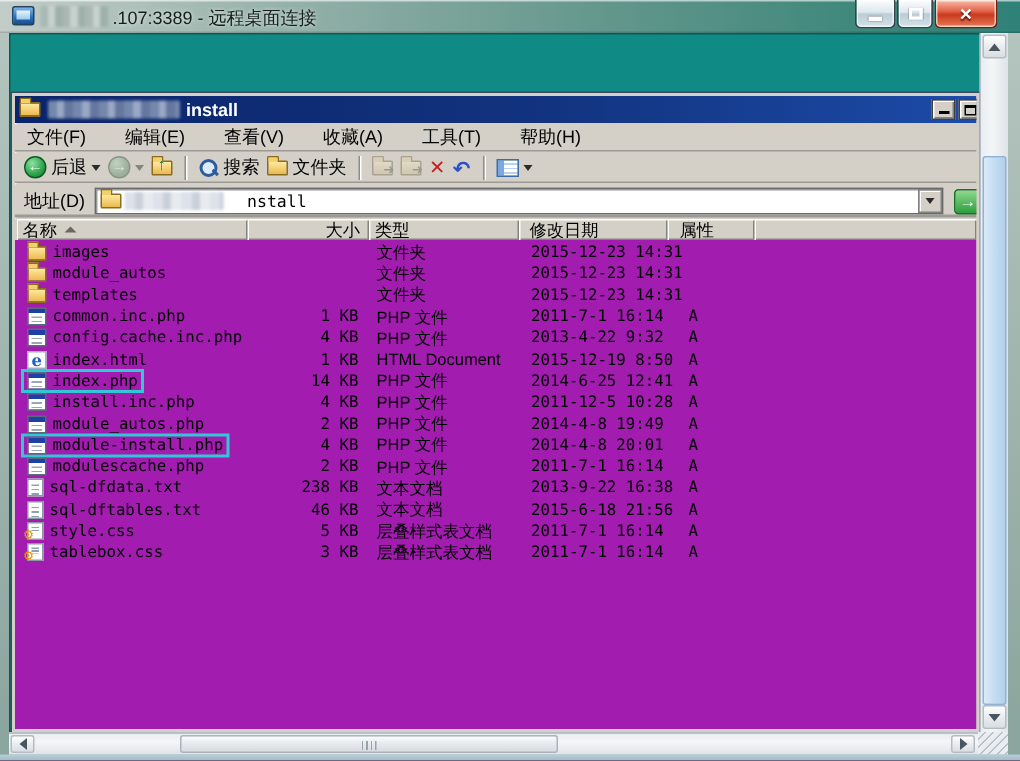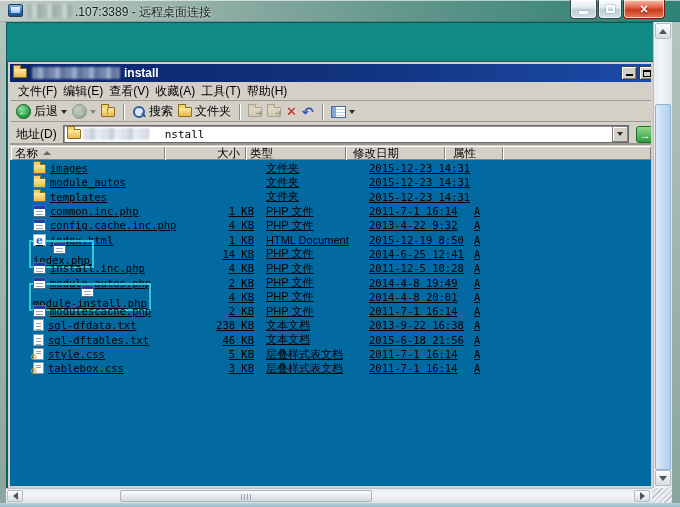--- a/index.html
+++ b/index.html
@@ -61,21 +61,21 @@
      background:linear-gradient(90deg,var(--c-title-dark,#0A246A) 0%,#12337f 55%,var(--c-title-light,#1C4BA8) 100%);
      display:flex;align-items:center;padding-left:3px;}
   .x-title-text{color:#fff;font-weight:bold;font-size:12px;margin-left:4px;white-space:nowrap;}
   .censor.on-navy{width:88px;height:12px;margin-left:5px;
      background:repeating-linear-gradient(90deg,#7487ad 0 6px,#9aa8c6 6px 11px,#65779e 11px 17px);}
   .xbtn{position:absolute;top:2px;width:16px;height:14px;background:var(--c-chrome,#D4D0C8);
      border:1px solid #404040;box-shadow:inset 1px 1px 0 #fff, inset -1px -1px 0 #808080;display:flex;align-items:flex-end;justify-content:center;}
   .xbtn.xmin{left:611px;} .xbtn.xmax{left:629px;}
   .xg-min{width:7px;height:2px;background:#000;margin-bottom:3px;}
   .xg-max{width:8px;height:7px;border:1px solid #000;border-top:2px solid #000;margin-bottom:2px;}
-  .x-menubar{position:absolute;left:0;top:19px;right:0;height:18px;display:flex;align-items:center;gap:6px;padding-left:8px;
+  .x-menubar{position:absolute;left:0;top:19px;right:0;height:18px;display:flex;align-items:center;gap:26px;padding-left:8px;
      font-size:12px;color:#000;border-bottom:1px solid #9c9a94;background:var(--c-chrome,#D4D0C8);text-align:center;}
   .menu-item{cursor:default;}
   .x-toolbar{position:absolute;left:0;top:38px;right:0;height:20px;display:flex;align-items:center;gap:5px;padding-left:6px;
      font-size:12px;background:var(--c-chrome,#D4D0C8);border-bottom:1px solid #9c9a94;}
   .tsep{width:1px;height:16px;background:#8e8c86;box-shadow:1px 0 0 #fff;margin:0 3px;flex:none;}
   .tbtn{display:flex;align-items:center;gap:3px;flex:none;}
   .dim{opacity:.45;filter:grayscale(.6);}
   .circ{width:15px;height:15px;border-radius:50%;background:radial-gradient(circle at 35% 30%,#8fe0a5,#2ca449 60%,#157a30);
      border:1px solid #0d5c24;color:#fff;font-size:10px;font-weight:bold;line-height:13px;text-align:center;flex:none;}
   .fold{position:relative;width:14px;height:10px;background:linear-gradient(180deg,#ffe9a0,#eab94e);border:1px solid #8a6d20;border-radius:1px;flex:none;}
@@ -103,30 +103,30 @@
   .go-btn{width:19px;height:17px;margin-left:7px;border:1px solid #1d6e2c;border-radius:3px;flex:none;
      background:linear-gradient(180deg,#8fd98f,var(--c-go-green,#2E9E3E));color:#fff;font-size:11px;font-weight:bold;
      display:flex;align-items:center;justify-content:center;}
   
   .x-headers{position:absolute;left:0;top:82px;right:0;height:14px;display:flex;font-size:11.5px;padding-left:1px;background:var(--c-chrome,#D4D0C8);}
   .hcell{background:var(--c-chrome,#D4D0C8);box-shadow:inset 1px 1px 0 #fff, inset -1px -1px 0 #848279;
      display:flex;align-items:center;padding:0 4px;white-space:nowrap;overflow:hidden;flex:none;}
   .hc-name{width:154px;} .hc-size{width:81px;justify-content:flex-end;padding-right:6px;}
   .hc-type{width:100px;} .hc-date{width:99px;padding-left:7px;} .hc-attr{width:58px;padding-left:8px;} .hc-fill{flex:1;}
   .sortmark{width:0;height:0;border-left:4px solid transparent;border-right:4px solid transparent;border-bottom:4px solid #6a685f;margin-left:5px;}
-  .x-list{position:absolute;left:0;top:96px;right:0;bottom:0;background:#0369a1;padding-left:17px;padding-top:1px;overflow:hidden;text-decoration:underline;}
+  .x-list{position:absolute;left:0;top:96px;right:0;bottom:0;background:#a21caf;padding-left:2px;padding-top:1px;overflow:hidden;}
   .frow{display:flex;height:14.3px;align-items:center;font-size:10.5px;font-family:"DejaVu Sans Mono",monospace;color:#000;white-space:nowrap;}
   .cell{flex:none;overflow:visible;}
   .c-name{width:154px;padding-left:2px;display:flex;align-items:center;}
   .c-size{width:81px;text-align:right;padding-right:8px;}
   .c-type{width:100px;padding-left:4px;font-family:"Liberation Sans",sans-serif;font-size:11px;}
   .c-date{width:99px;padding-left:7px;}
   .c-attr{width:58px;padding-left:13px;}
   .namewrap{display:inline-flex;align-items:center;padding:0 2px;border:2px solid transparent;}
-  .namewrap.hl{border-color:var(--c-highlight,#2FC8D4);flex-direction:column;}
+  .namewrap.hl{border-color:var(--c-highlight,#2FC8D4);}
   .fi{position:relative;display:inline-block;width:13px;height:12px;margin-right:4px;flex:none;}
   .fi-folder{height:10px;margin-top:1px;background:linear-gradient(180deg,#ffe9a0,#eab94e);border:1px solid #8a6d20;border-radius:1px;}
   .fi-folder::before{content:"";position:absolute;left:-1px;top:-4px;width:6px;height:3px;background:#f3cf6e;border:1px solid #8a6d20;border-bottom:none;}
   .fi-php{background:linear-gradient(180deg,#1d3fa8 0 3px,#fff 3px);border:1px solid #5a6a7a;}
   .fi-php::after{content:"";position:absolute;left:2px;top:5px;right:2px;height:5px;
      background:repeating-linear-gradient(180deg,#9aa8b4 0 1px,transparent 1px 3px);}
   .fi-html{background:#fff;border:1px solid #9ab0c4;color:#1a62c8;font:bold 11px/11px "DejaVu Serif",serif;text-align:center;}
   .fi-html::after{content:"e";}
   .fi-txt{width:11px;background:#fff;border:1px solid #8a96a4;}
   .fi-txt::after{content:"";position:absolute;left:2px;top:3px;right:2px;height:7px;

